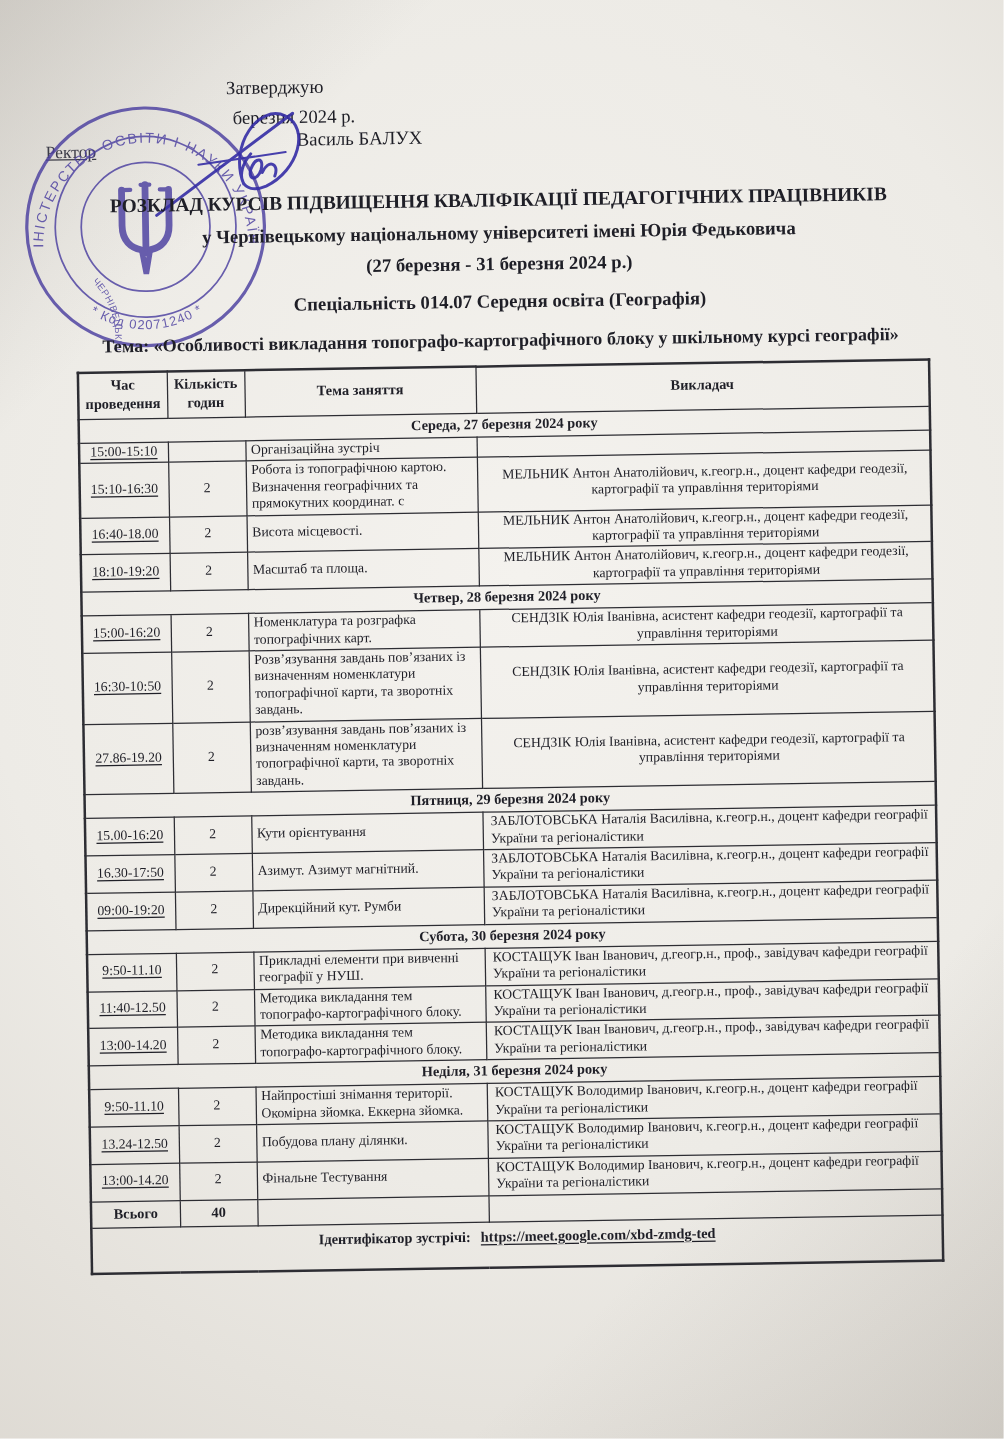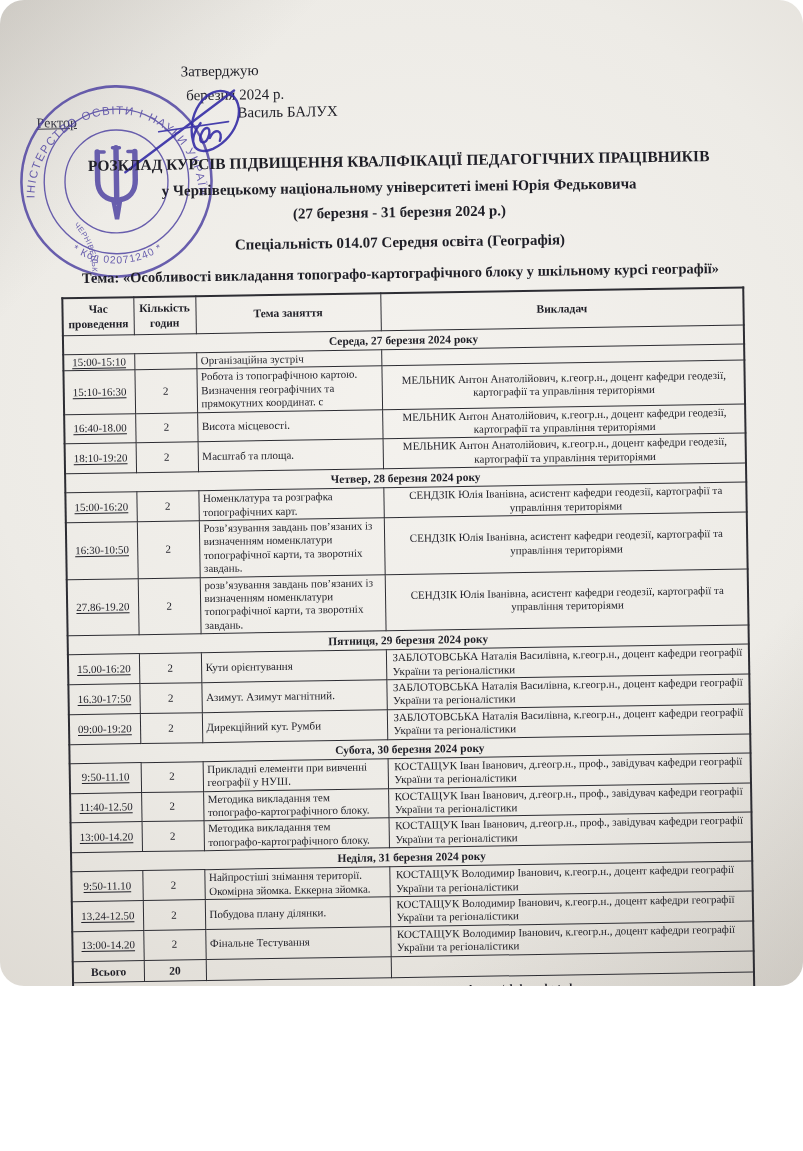--- a/index.html
+++ b/index.html
@@ -2,26 +2,25 @@
 <html><head>
 <meta charset="utf-8">
 <style>
   html,body{margin:0;padding:0;}
   body{
     width:803px;height:1151px;overflow:hidden;
     font-family:"Liberation Serif","DejaVu Serif",serif;
     color:#1f1f27;
   }
   .photo{
-    position:relative;width:803px;height:986px;overflow:hidden;
+    position:relative;width:803px;height:1151px;overflow:hidden;
     background:
       linear-gradient(135deg, rgba(110,104,96,0.20) 0%, rgba(110,104,96,0) 18%),
       linear-gradient(315deg, rgba(110,104,96,0.16) 0%, rgba(110,104,96,0) 22%),
       radial-gradient(120% 95% at 52% 40%, #f4f2ee 0%, #edebe6 45%, #ddd9d2 80%, #c7c3bb 100%);
-    border-radius: 24px;
   }
   .tilt{position:absolute;left:0;top:0;width:803px;height:1151px;
     transform:rotate(-0.9deg);transform-origin:400px 340px;}
 
   
   .approve{position:absolute;left:185px;top:60px;font-size:15px;}
   .dateline{position:absolute;left:190px;top:84px;font-size:15px;}
   .signname{position:absolute;left:241px;top:102px;font-size:15px;}
   .rector{position:absolute;left:40px;top:110px;font-size:14px;color:#3c3c48;text-decoration:underline;}
 
@@ -236,21 +235,21 @@
               <td class="lect">КОСТАЩУК Володимир Іванович, к.геогр.н., доцент кафедри географії України та регіоналістики</td>
             </tr>
             <tr>
               <td class="t">13:00-14.20</td>
               <td class="h">2</td>
               <td class="topic">Фінальне Тестування</td>
               <td class="lect">КОСТАЩУК Володимир Іванович, к.геогр.н., доцент кафедри географії України та регіоналістики</td>
             </tr>
             <tr class="total">
               <td>Всього</td>
-              <td>20</td>
+              <td>40</td>
               <td></td>
               <td></td>
             </tr>
             <tr class="meet">
               <td colspan="4"><span>Ідентифікатор зустрічі:</span><span class="meet-link">https://meet.google.com/xbd-zmdg-ted</span></td>
             </tr>
           </tbody>
       </table>
     </div>
 

